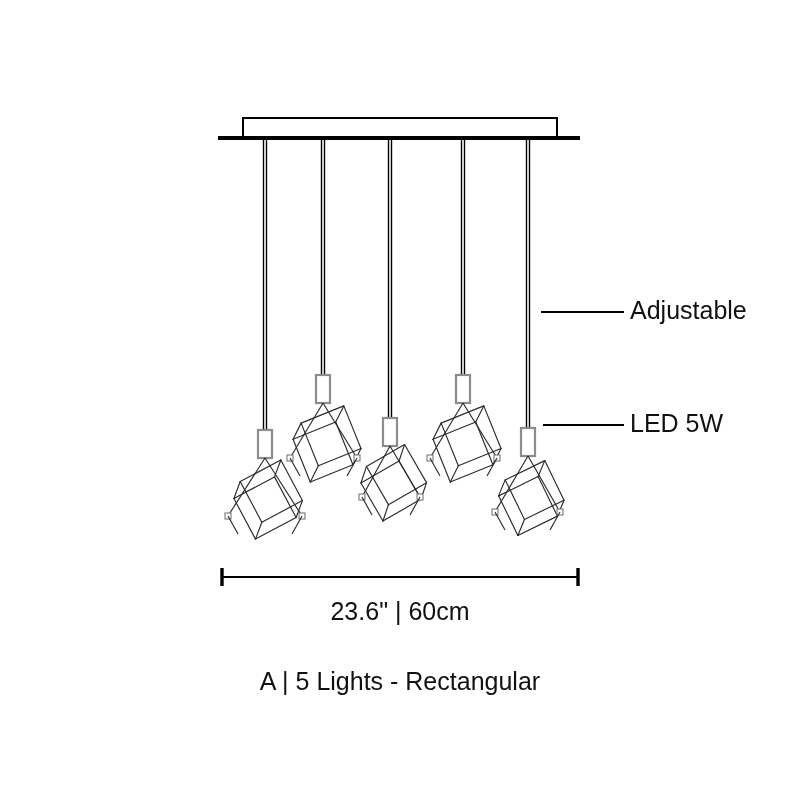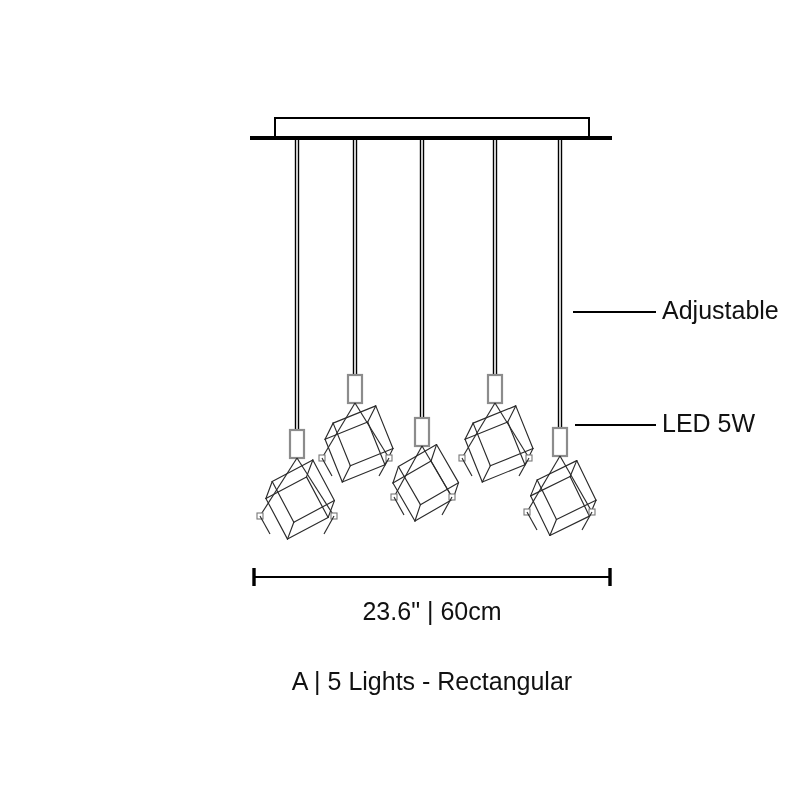--- a/index.html
+++ b/index.html
@@ -12,21 +12,20 @@
     width: 800px;
     height: 800px;
     font-family: "Liberation Sans", sans-serif;
     overflow: hidden;
     position: relative;
   }
   #diagram-root {
     position: relative;
     width: 760px;
     height: 800px;
-    padding-left: 32px;
   }
   svg#spec-drawing {
     display: block;
     width: 800px;
     height: 800px;
   }
   .label-text {
     font-family: "Liberation Sans", sans-serif;
     font-size: 25px;
     fill: #111111;

